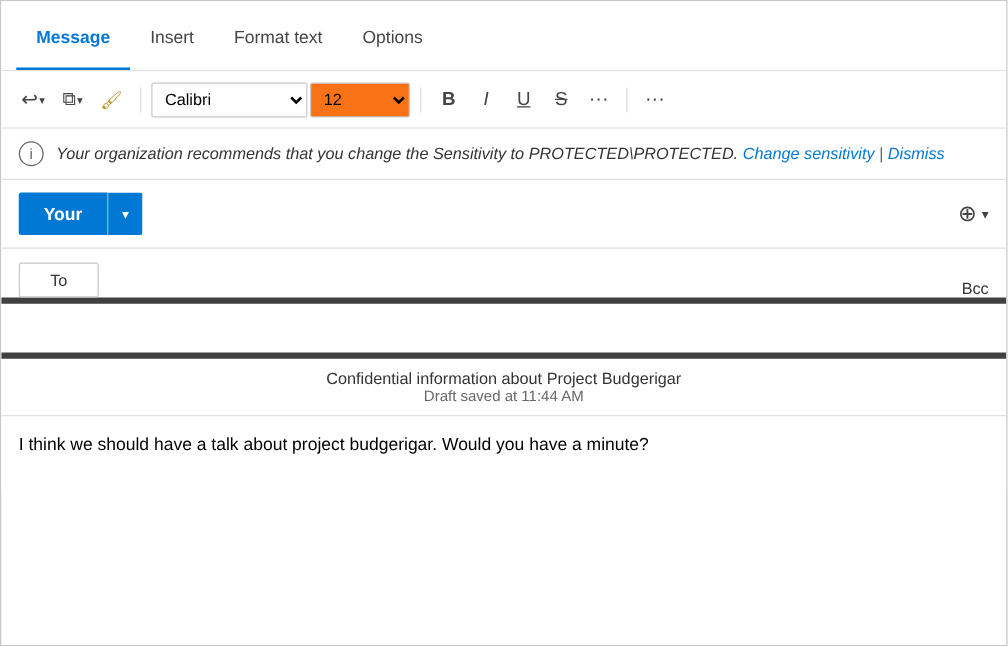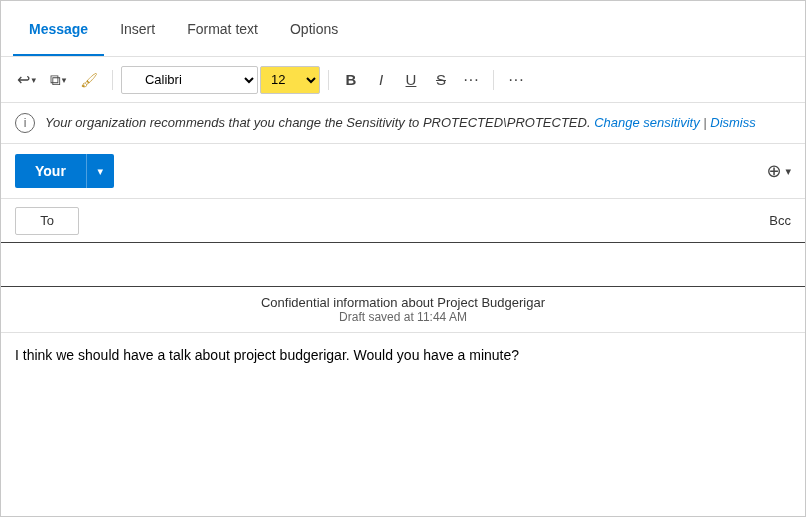--- a/index.html
+++ b/index.html
@@ -78,36 +78,36 @@
     }
     .toolbar-sep {
       width: 1px;
       height: 20px;
       background: #ddd;
       margin: 0 4px;
     }
     .font-select {
       border: 1px solid #c8c8c8;
       border-radius: 2px;
-      padding: 3px 19px;
+      padding: 3px 6px;
       font-size: 13px;
       height: 28px;
       background: #fff;
       cursor: pointer;
-      width: 137px;
+      width: 125px;
     }
     .size-select {
       border: 1px solid #c8c8c8;
       border-radius: 2px;
       padding: 3px 6px;
       font-size: 13px;
       height: 28px;
-      background: #fde047;
-      cursor: pointer;
-      width: 60px;
+      background: #f97316;
+      cursor: pointer;
+      width: 80px;
     }
     .format-bold { font-weight: bold; font-size: 15px; }
     .format-italic { font-style: italic; font-size: 15px; }
     .format-underline { text-decoration: underline; font-size: 15px; }
     .format-strike { text-decoration: line-through; font-size: 15px; }
 
     
     .sensitivity-bar {
       display: flex;
       align-items: center;
@@ -189,23 +189,23 @@
       cursor: pointer;
       color: #444;
     }
     .zoom-icon {
       font-size: 18px;
     }
 
     
     .field-row {
       display: flex;
-      align-items: center;
+      align-items: flex-end;
       padding: 0 14px;
-      border-bottom: 1px solid #404040;
+      border-bottom: 5px solid #404040;
       min-height: 44px;
     }
     .field-btn {
       border: 1px solid #c8c8c8;
       border-radius: 2px;
       padding: 3px 14px;
       font-size: 13px;
       cursor: pointer;
       background: #fff;
       min-width: 64px;

